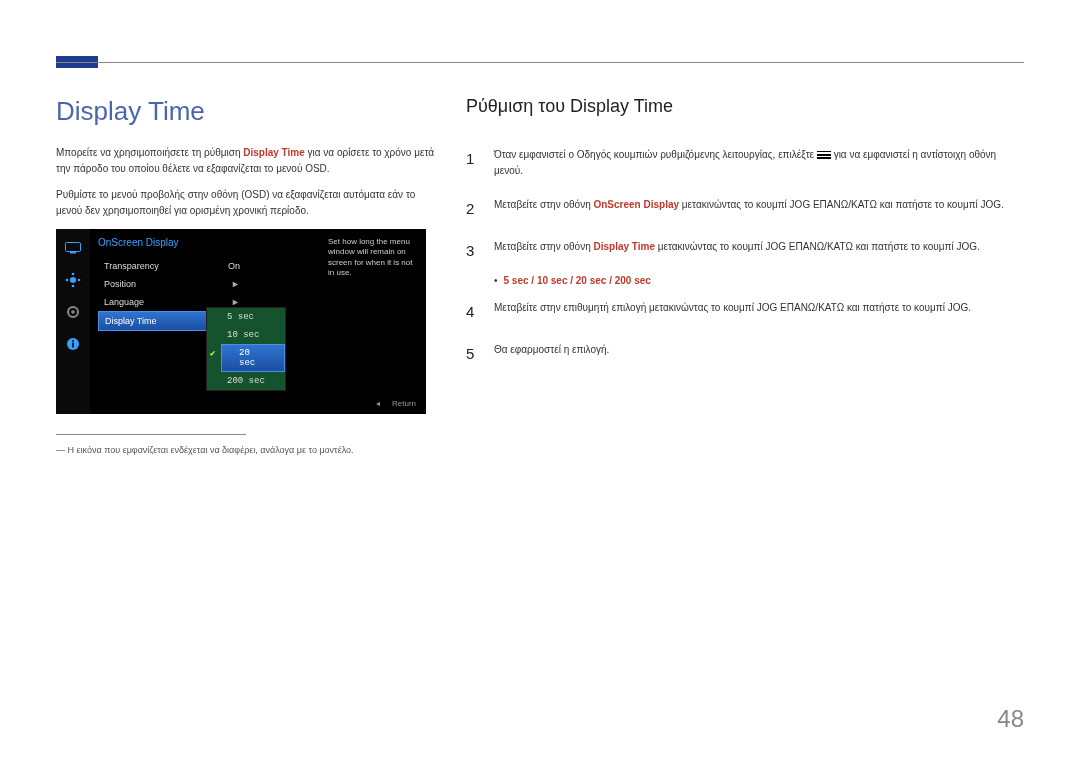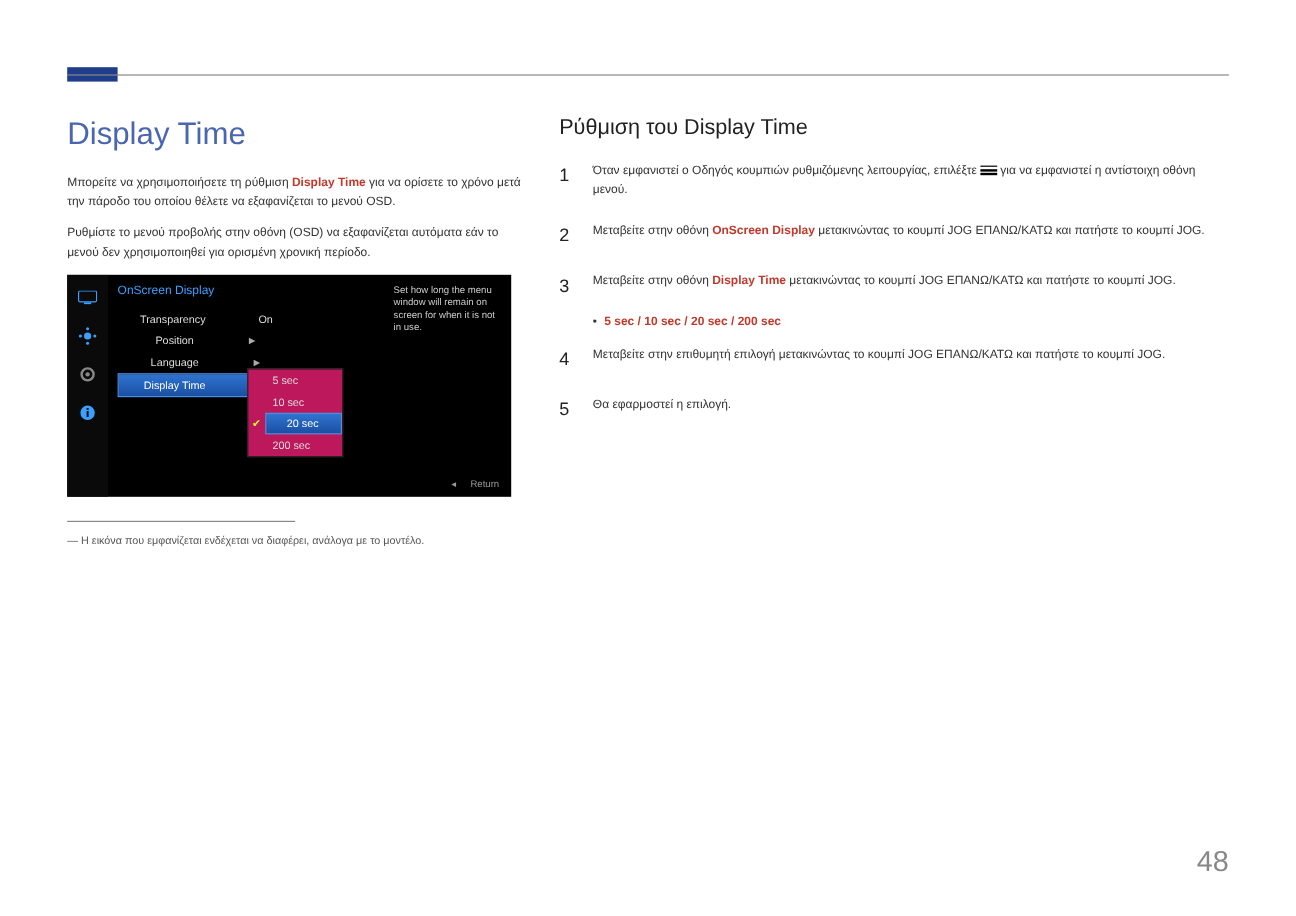--- a/index.html
+++ b/index.html
@@ -4,38 +4,38 @@
 <style>
   * { box-sizing: border-box; margin: 0; padding: 0; }
   html, body { width: 1080px; height: 763px; background: #fff; font-family: Arial, Helvetica, sans-serif; color: #333; }
   .page { position: relative; width: 1080px; height: 763px; padding: 56px 56px 40px 56px; border-radius: 23px; }
   .top-rule { position: absolute; top: 62px; left: 56px; right: 56px; height: 1px; background: #888; }
   .top-accent { position: absolute; top: 56px; left: 56px; width: 42px; height: 12px; background: #1f3d8a; }
   .columns { display: flex; gap: 30px; margin-top: 40px; }
   .left { width: 380px; }
   .right { flex: 1; }
   h1.title { font-size: 26px; font-weight: 400; color: #4a66b0; margin-bottom: 18px; }
-  h2.subtitle { font-size: 18px; font-weight: 400; color: #222; margin-bottom: 18px; }
+  h2.subtitle { font-size: 18px; font-weight: 400; color: #222; margin-bottom: 30px; }
   .body-text { font-size: 10px; line-height: 1.6; color: #333; margin-bottom: 10px; }
   .hlred { color: #c0392b; font-weight: 600; }
   .footnote-rule { width: 190px; height: 1px; background: #888; margin: 20px 0 10px 0; }
   .footnote { font-size: 9px; color: #555; }
   .page-num { position: absolute; right: 56px; bottom: 30px; font-size: 24px; color: #888; }
 
   
   .osd { width: 370px; height: 185px; background: #000; position: relative; overflow: hidden; margin: 10px 0 0 0; font-size: 9px; color: #ccc; }
   .osd-sidebar { position: absolute; left: 0; top: 0; width: 34px; height: 100%; background: #0a0a0a; display: flex; flex-direction: column; align-items: center; padding-top: 10px; gap: 14px; }
   .osd-ic { width: 18px; height: 18px; display:flex; align-items:center; justify-content:center; }
   .osd-ic svg { display:block; }
   .osd-header { position: absolute; left: 42px; top: 8px; color: #3aa0ff; font-size: 10px; font-weight: 500; }
   .osd-menu { position: absolute; left: 42px; top: 28px; width: 150px; }
-  .osd-row { display:flex; justify-content:center; padding: 4px 8px 4px 6px; font-size: 9px; color: #ddd; gap: 44px; }
+  .osd-row { display:flex; justify-content:space-between; padding: 4px 8px 4px 6px; font-size: 9px; color: #ddd; gap: 44px; }
   .osd-row .chev { color:#aaa; font-size:9px; }
   .osd-row.sel { background: linear-gradient(#2f74d0,#1a4fa3); color:#fff; border:1px solid #4a90e2; }
-  .osd-pop { position: absolute; left: 150px; top: 78px; width: 80px; background: #be185d; border:1px solid #222; }
+  .osd-pop { position: absolute; left: 150px; top: 78px; width: 80px; background: #14532d; border:1px solid #222;font-family:Liberation Mono, monospace; }
   .osd-opt { padding: 4px 6px; font-size: 9px; color:#ddd; position:relative; }
   .osd-opt.sel { background: linear-gradient(#2f74d0,#1a4fa3); color:#fff; border:1px solid #4a90e2; padding:3px 17px; }
   .osd-opt.sel::before { content:"✔"; color:#d5ff2b; position:absolute; left:-12px; font-size:9px; }
   .osd-opt-wrap { padding-left: 14px; }
   .osd-tip { position: absolute; right: 8px; top: 8px; width: 90px; font-size: 8px; line-height: 1.3; color: #ccc; }
   .osd-return { position:absolute; right: 10px; bottom: 6px; font-size: 8px; color:#999; }
   .osd-return .tri { margin-right: 12px; }
 
   
   ol.steps { list-style: none; }

